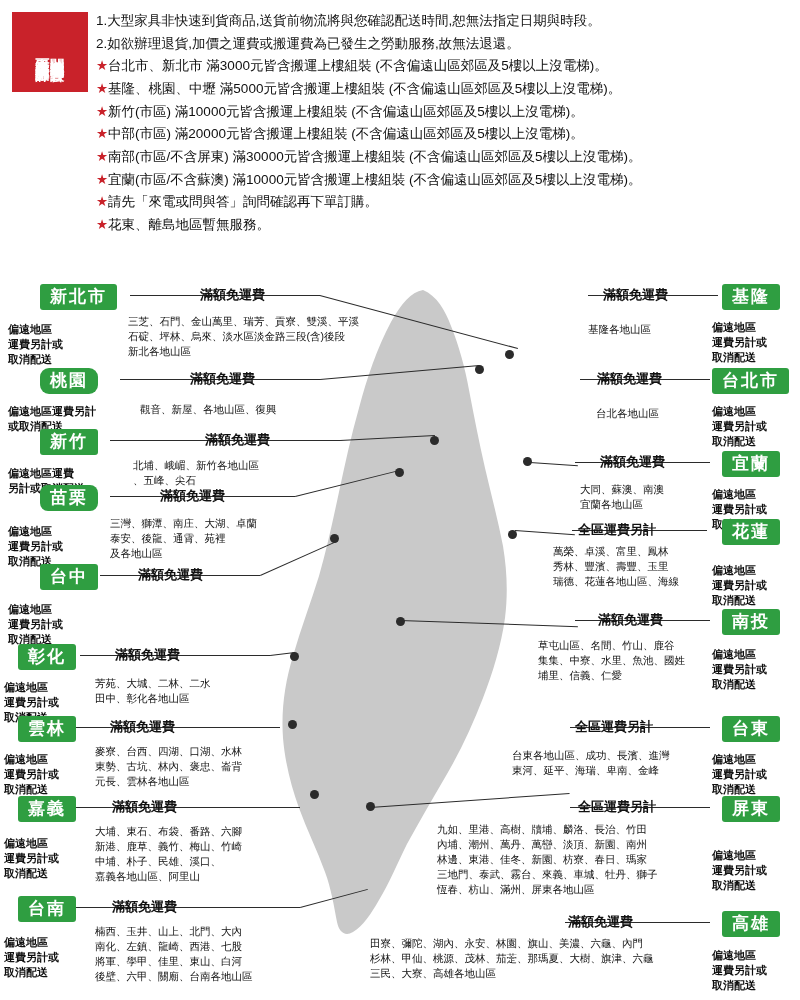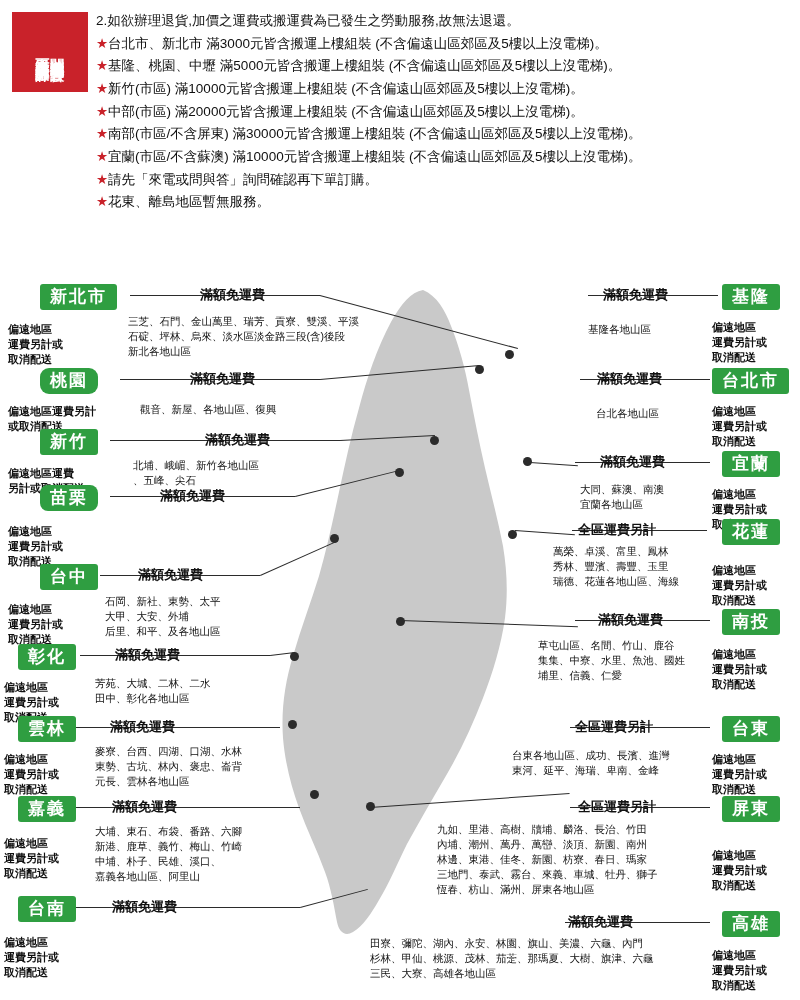--- a/index.html
+++ b/index.html
@@ -104,20 +104,21 @@
 </head>
 <body>
 
 <div id="notice">
   <div id="notice-inner">
     <div class="vert-badge">
       <div class="vert-col">閱讀避免造成雙方誤會</div>
       <div class="vert-col">下單訂購前請務必詳細</div>
     </div>
     <div id="notice-lines">
+      <div class="nline">1.大型家具非快速到貨商品,送貨前物流將與您確認配送時間,恕無法指定日期與時段。</div>
       <div class="nline">2.如欲辦理退貨,加價之運費或搬運費為已發生之勞動服務,故無法退還。</div>
       <div class="nline star"><span class="st">★</span>台北市、新北市 滿3000元皆含搬運上樓組裝 (不含偏遠山區郊區及5樓以上沒電梯)。</div>
       <div class="nline star"><span class="st">★</span>基隆、桃園、中壢 滿5000元皆含搬運上樓組裝 (不含偏遠山區郊區及5樓以上沒電梯)。</div>
       <div class="nline star"><span class="st">★</span>新竹(市區) 滿10000元皆含搬運上樓組裝 (不含偏遠山區郊區及5樓以上沒電梯)。</div>
       <div class="nline star"><span class="st">★</span>中部(市區) 滿20000元皆含搬運上樓組裝 (不含偏遠山區郊區及5樓以上沒電梯)。</div>
       <div class="nline star"><span class="st">★</span>南部(市區/不含屏東) 滿30000元皆含搬運上樓組裝 (不含偏遠山區郊區及5樓以上沒電梯)。</div>
       <div class="nline star"><span class="st">★</span>宜蘭(市區/不含蘇澳) 滿10000元皆含搬運上樓組裝 (不含偏遠山區郊區及5樓以上沒電梯)。</div>
       <div class="nline star"><span class="st">★</span>請先「來電或問與答」詢問確認再下單訂購。</div>
       <div class="nline star"><span class="st">★</span>花東、離島地區暫無服務。</div>
     </div>
@@ -213,29 +214,29 @@
   <div class="note" style="left:8px; top:186px; white-space:pre-line;">偏遠地區運費
 另計或取消配送</div>
   <div class="det" style="left:133px; top:186px; white-space:pre-line;">北埔、峨嵋、新竹各地山區
 、五峰、尖石</div>
 
   <div class="pill" style="left:40px; top:213px;border-radius:8px;">苗栗</div>
   <div class="fee" style="left:160px; top:215px;">滿額免運費</div>
   <div class="note" style="left:8px; top:244px; white-space:pre-line;">偏遠地區
 運費另計或
 取消配送</div>
+  <div class="det" style="left:110px; top:244px; white-space:pre-line;">三灣、獅潭、南庄、大湖、卓蘭
+泰安、後龍、通霄、苑裡
+及各地山區</div>
 
   <div class="pill" style="left:40px; top:292px;">台中</div>
   <div class="fee" style="left:138px; top:294px;">滿額免運費</div>
   <div class="note" style="left:8px; top:322px; white-space:pre-line;">偏遠地區
 運費另計或
 取消配送</div>
-  <div class="det" style="left:105px; top:322px; white-space:pre-line;">石岡、新社、東勢、太平
-大甲、大安、外埔
-后里、和平、及各地山區</div>
 
   <div class="pill" style="left:18px; top:372px;">彰化</div>
   <div class="fee" style="left:115px; top:374px;">滿額免運費</div>
   <div class="note" style="left:4px; top:400px; white-space:pre-line;">偏遠地區
 運費另計或
 取消配送</div>
   <div class="det" style="left:95px; top:404px; white-space:pre-line;">芳苑、大城、二林、二水
 田中、彰化各地山區</div>
 
   <div class="pill" style="left:18px; top:444px;">雲林</div>
@@ -255,20 +256,24 @@
   <div class="det" style="left:95px; top:552px; white-space:pre-line;">大埔、東石、布袋、番路、六腳
 新港、鹿草、義竹、梅山、竹崎
 中埔、朴子、民雄、溪口、
 嘉義各地山區、阿里山</div>
 
   <div class="pill" style="left:18px; top:624px;">台南</div>
   <div class="fee" style="left:112px; top:626px;">滿額免運費</div>
   <div class="note" style="left:4px; top:655px; white-space:pre-line;">偏遠地區
 運費另計或
 取消配送</div>
+  <div class="det" style="left:95px; top:652px; white-space:pre-line;">楠西、玉井、山上、北門、大內
+南化、左鎮、龍崎、西港、七股
+將軍、學甲、佳里、東山、白河
+後壁、六甲、關廟、台南各地山區</div>
 
   <div class="pill right" style="left:722px; top:12px;">基隆</div>
   <div class="fee" style="left:603px; top:14px;">滿額免運費</div>
   <div class="note" style="left:712px; top:40px; white-space:pre-line;">偏遠地區
 運費另計或
 取消配送</div>
   <div class="det" style="left:588px; top:50px; white-space:pre-line;">基隆各地山區</div>
 
   <div class="pill right" style="left:712px; top:96px;">台北市</div>
   <div class="fee" style="left:597px; top:98px;">滿額免運費</div>

